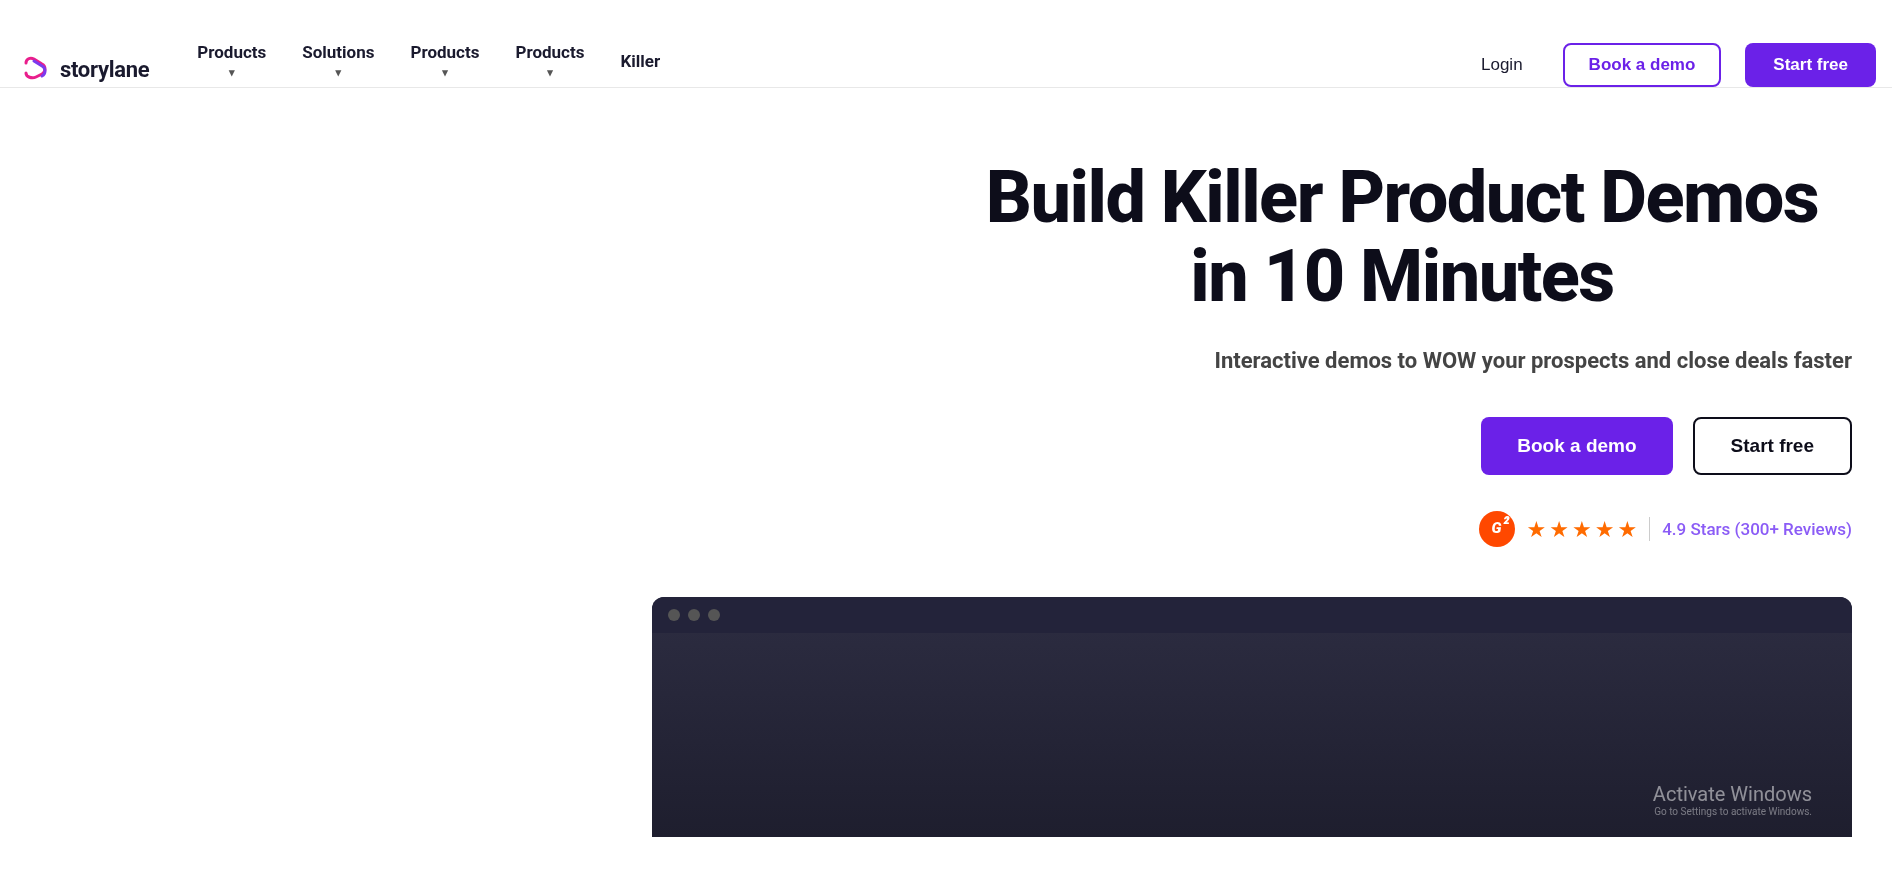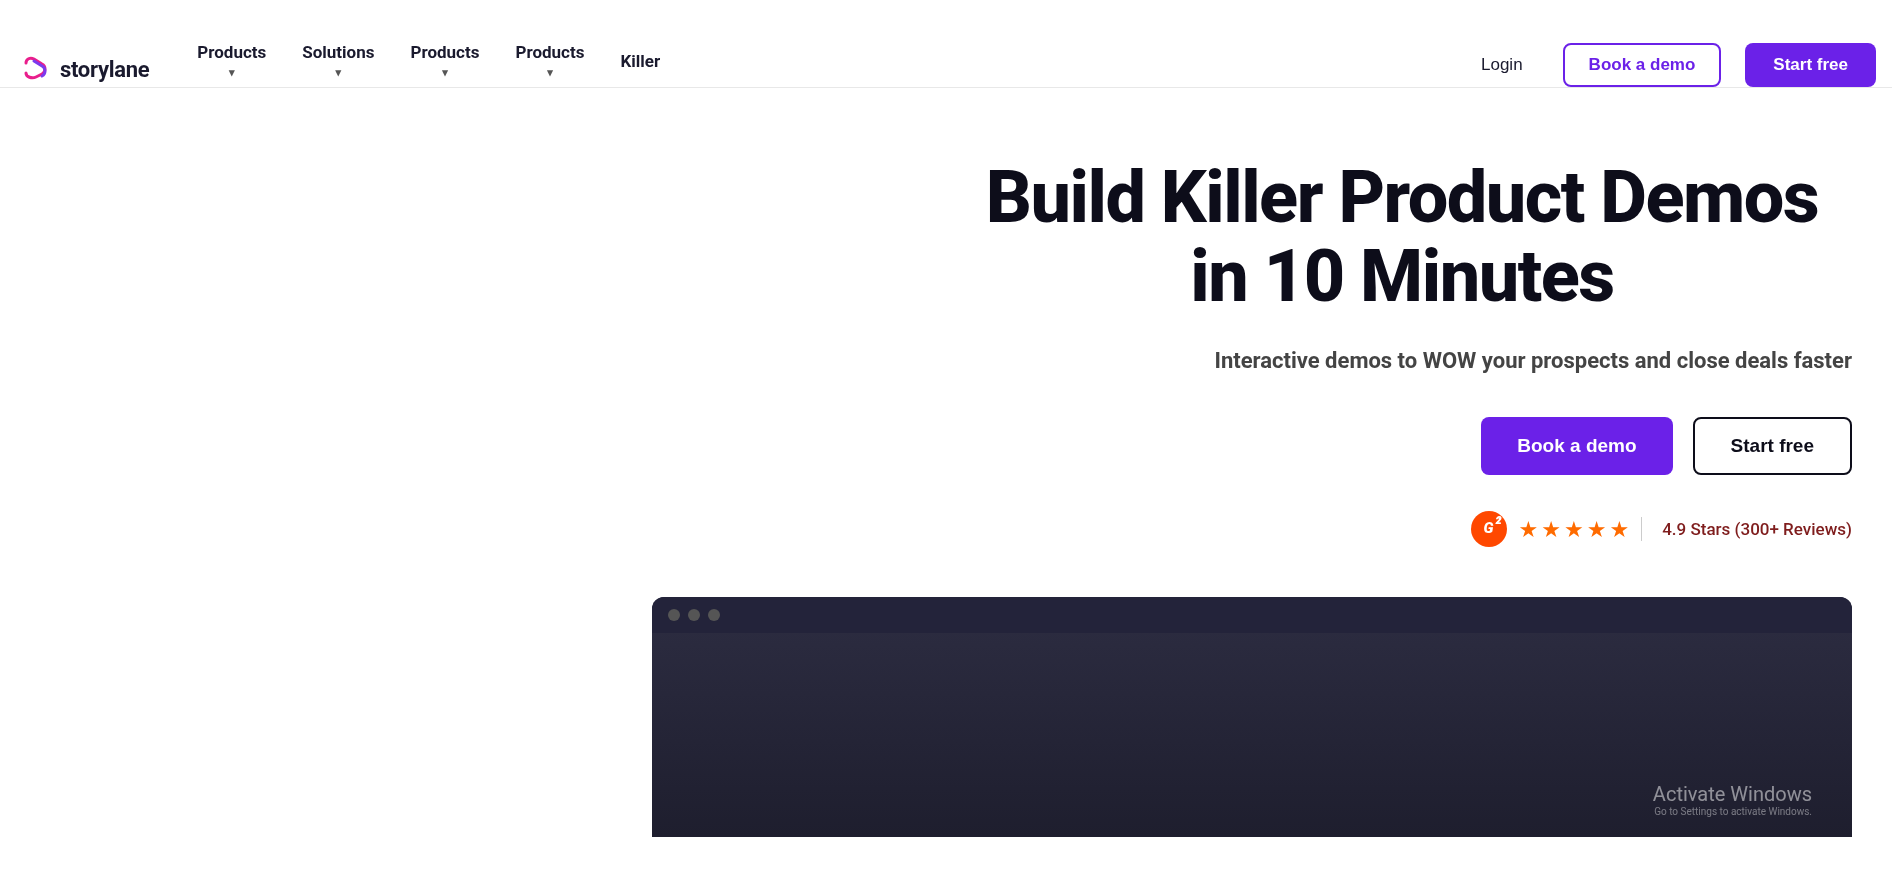--- a/index.html
+++ b/index.html
@@ -213,23 +213,22 @@
     }
 
     .divider-v {
       width: 1px;
       height: 24px;
       background: #ccc;
     }
 
     .rating-text {
       font-size: 17px;
-      color: #7f1d1d;
+      color: #8b5cf6;
       font-weight: 500;
-      margin-left: 8px;
     }
 
     
     .demo-preview {
       width: 100%;
       max-width: 1200px;
       height: 240px;
       background: #84cc16;
       border-radius: 12px 12px 0 0;
       overflow: hidden;

